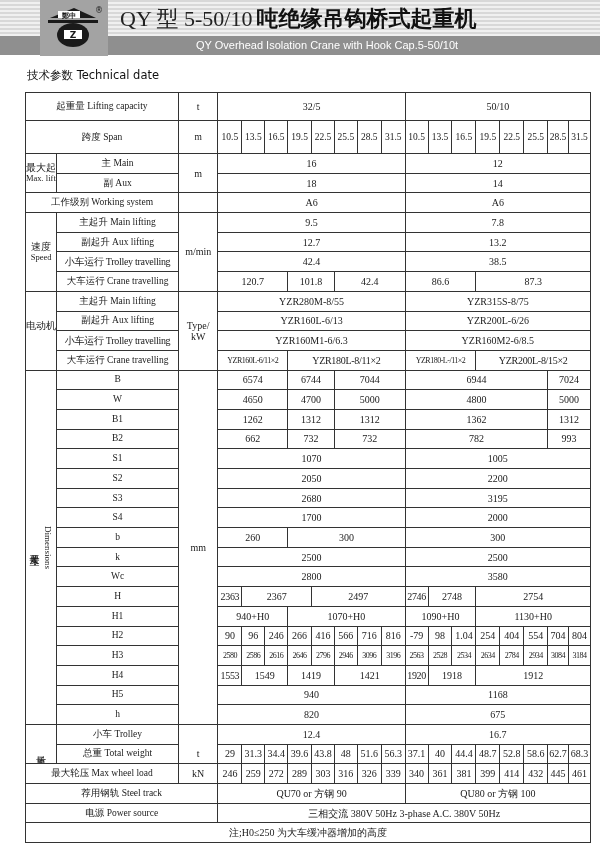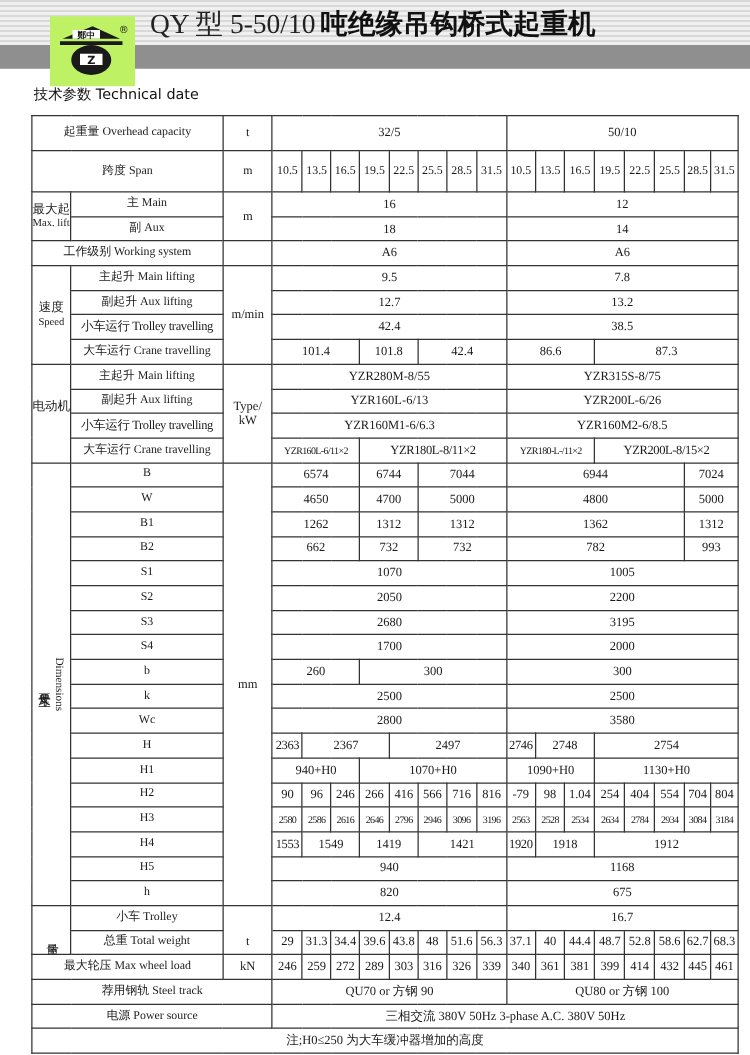--- a/index.html
+++ b/index.html
@@ -3,21 +3,21 @@
 <meta charset="utf-8">
 <style>
   * { box-sizing: border-box; margin: 0; padding: 0; }
   html, body { width: 600px; height: 844px; background: #ffffff; overflow: hidden; }
   body { position: relative; font-family: "Liberation Serif", "DejaVu Serif", serif; color: #1a1a1a; }
 
   .header { position: absolute; left: 0; top: 0; width: 600px; height: 56px; }
   .stripes { position: absolute; left: 0; top: 0; width: 600px; height: 36px;
     background: repeating-linear-gradient(to bottom, #d8d8d8 0px, #d8d8d8 2px, #f0f0f0 2px, #f0f0f0 4px); }
   .band { position: absolute; left: 0; top: 36px; width: 600px; height: 19px; background: #8f8f8f; }
-  .logo-box { position: absolute; left: 40px; top: 13px; width: 68px; height: 56px; background: #bef264; }
+  .logo-box { position: absolute; left: 40px; top: 0; width: 68px; height: 56px; background: #a3a3a3; }
   .logo-box svg { position: absolute; left: 4px; top: 4px; }
   .title { position: absolute; left: 120px; top: 3px; height: 32px; line-height: 32px; white-space: nowrap; }
   .title .t1 { font-family: "Liberation Serif", serif; font-size: 22px; color: #222; text-align: right; }
   .title .t2 { font-family: "DejaVu Sans", sans-serif; font-size: 22px; font-weight: bold; color: #111; letter-spacing: 0px; text-align: center; }
   .subtitle { position: absolute; left: 196px; top: 37px; font-family: "Liberation Sans", sans-serif; font-size: 11px; color: #ffffff; line-height: 17px; }
 
   .section-title { position: absolute; left: 27px; top: 68px; font-family: "DejaVu Sans", sans-serif; font-size: 11.5px; color: #111; }
 
   table.spec { position: absolute; left: 25px; top: 92px; border-collapse: collapse; table-layout: fixed; width: 566px; }
   table.spec td { border: 1px solid #333; text-align: center; vertical-align: middle; font-size: 10px; line-height: 11px; padding: 0; height: 19.7px; white-space: nowrap; overflow: hidden; }
@@ -46,20 +46,21 @@
       <ellipse cx="29" cy="31" rx="16" ry="12" fill="#1a1a1a"></ellipse>
       <rect x="20" y="26" width="18" height="9" fill="#ffffff"></rect>
       <text x="29" y="34" font-size="9" text-anchor="middle" fill="#1a1a1a" font-family="DejaVu Sans, sans-serif" font-weight="bold">Z</text>
       <text x="51" y="9" font-size="8" fill="#1a1a1a" font-family="DejaVu Sans, sans-serif">®</text>
     </svg>
   </div>
   <div class="title">
     <span class="t1">QY 型 5-50/10</span>
     <span class="t2">吨绝缘吊钩桥式起重机</span>
   </div>
+  <div class="subtitle">QY Overhead Isolation Crane with Hook Cap.5-50/10t</div>
 </div>
 
 <div class="section-title">技术参数 Technical date</div>
 
 <table class="spec">
   <colgroup>
     <col style="width:30px">
       <col style="width:117px">
       <col style="width:38px">
     <col style="width:23px">
@@ -75,21 +76,21 @@
       <col style="width:23px">
       <col style="width:23px">
     <col style="width:23px">
       <col style="width:23px">
       <col style="width:20px">
       <col style="width:21px">
   </colgroup>
 
   <tbody>
       <tr class="r-cap">
-    <td colspan="2" class="lbl">起重量 Overhead capacity</td>
+    <td colspan="2" class="lbl">起重量 Lifting capacity</td>
     <td>t</td>
     <td colspan="8">32/5</td>
     <td colspan="8">50/10</td>
   </tr>
 
   <tr class="r-span" id="row-span">
     <td colspan="2" class="lbl">跨度 Span</td>
     <td>m</td>
   <td>10.5</td>
         <td>13.5</td>
@@ -147,21 +148,21 @@
     <td colspan="8">12.7</td>
     <td colspan="8">13.2</td>
   </tr>
   <tr>
     <td class="lbl small">小车运行 Trolley travelling</td>
     <td colspan="8">42.4</td>
     <td colspan="8">38.5</td>
   </tr>
   <tr>
     <td class="lbl">大车运行 Crane travelling</td>
-    <td colspan="3">101.4</td>
+    <td colspan="3">120.7</td>
     <td colspan="2">101.8</td>
     <td colspan="3">42.4</td>
     <td colspan="3">86.6</td>
     <td colspan="5">87.3</td>
   </tr>
 
   <tr>
     <td rowspan="4" class="grp">
       <div>电动机</div>
       <div style="font-size:8.5px;margin-left:48px;">Motor</div>

